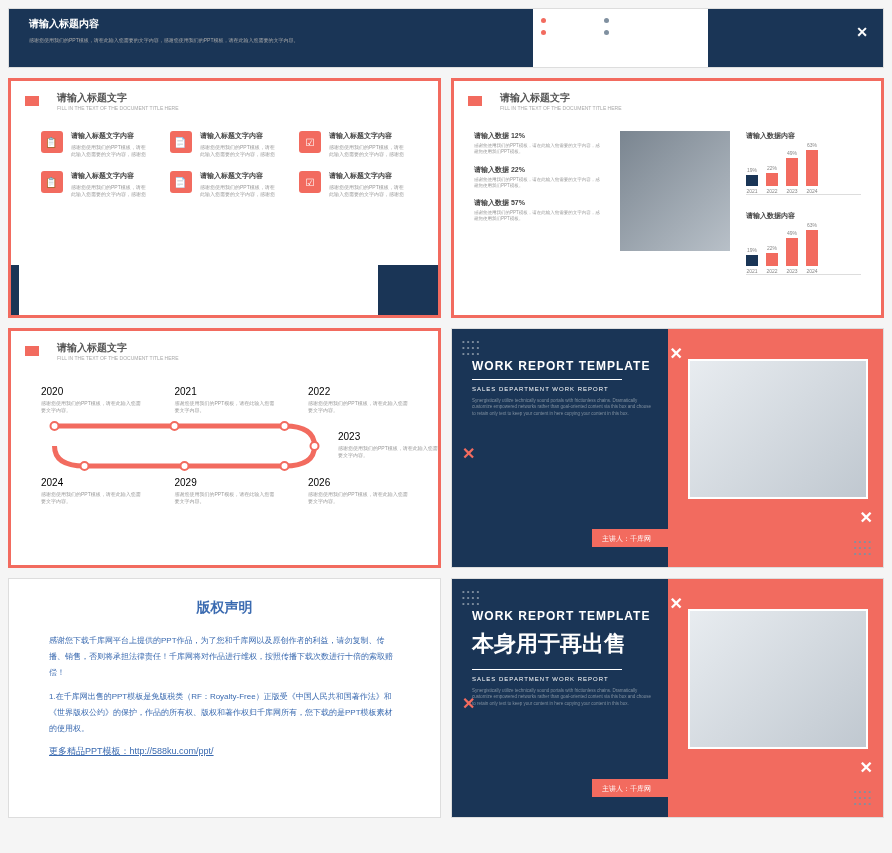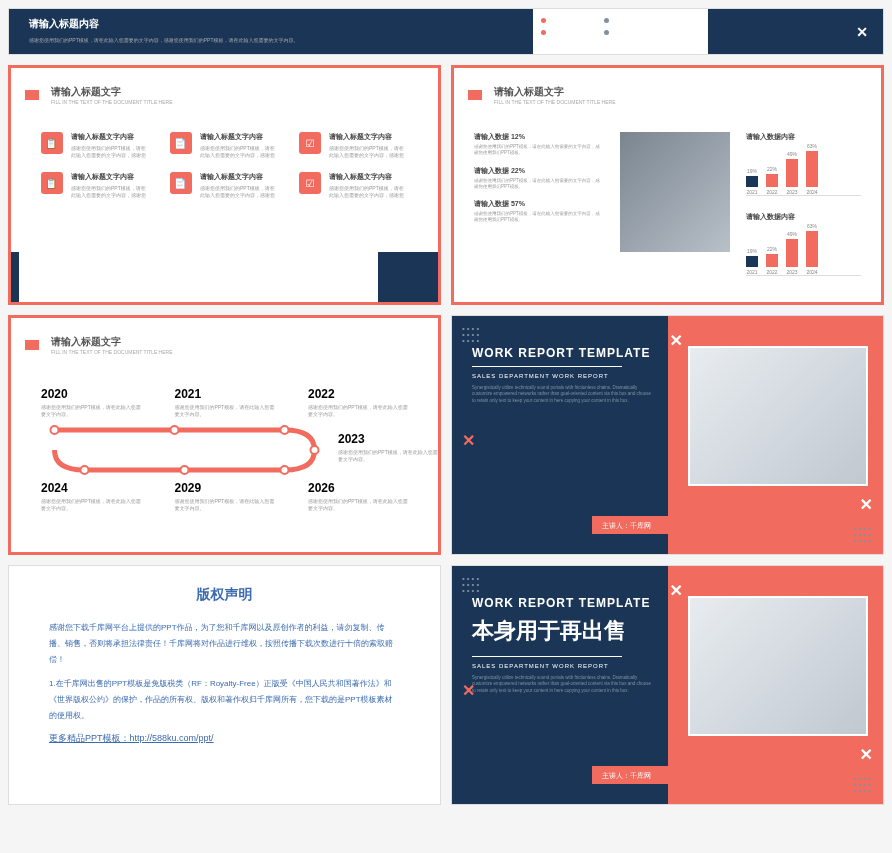--- a/index.html
+++ b/index.html
@@ -1,35 +1,35 @@
 <!DOCTYPE html>
 <html><head>
 <meta charset="utf-8">
 <style>
 *{margin:0;padding:0;box-sizing:border-box}
 body{font-family:"Microsoft YaHei",Arial,sans-serif;background:#f5f5f5;padding:8px;width:892px}
 .grid{display:grid;grid-template-columns:1fr 1fr;gap:10px}
 .slide{background:#fff;border:1px solid #ddd;position:relative;overflow:hidden;height:240px}
-.s-top{height:47px;grid-column:1/3}
+.s-top{height:60px;grid-column:1/3}
 
 
 .s1{display:flex}
 .s1 .nav{background:#1a3556;flex:0 0 60%;padding:8px 20px}
 .s1 .dark{background:#1a3556;flex:1;position:relative}
 .s1 h3{color:#fff;font-size:10px;margin-bottom:6px}
 .s1 .nav-items{display:flex;gap:30px;color:#fff;font-size:6px}
 .s1 .nav-item{display:flex;align-items:center;gap:4px}
 .s1 .dot{width:5px;height:5px;border-radius:50%;background:#8090a0}
 .s1 .dot.active{background:#f26b5f}
 .s1 p{font-size:5px;color:#aaa;line-height:1.4}
 .s1 .cross{position:absolute;top:15px;right:15px;color:#fff;font-size:14px;font-weight:bold}
 
 
 .frame{border:3px solid #f26b5f}
-.hdr{padding:17px 14px;display:flex;align-items:center;gap:12px}
+.hdr{padding:10px 14px;display:flex;align-items:center;gap:18px}
 .hdr-icon{width:14px;height:10px;background:#f26b5f}
 .hdr h2{font-size:10px;color:#555}
 .hdr .sub{font-size:5px;color:#aaa}
 
 
 .s2 .items{display:grid;grid-template-columns:1fr 1fr 1fr;gap:14px 20px;padding:10px 30px}
 .s2 .item{display:flex;gap:8px}
 .s2 .icn{width:22px;height:22px;background:#f26b5f;border-radius:3px;flex-shrink:0;display:flex;align-items:center;justify-content:center;color:#fff;font-size:10px}
 .s2 .item h4{font-size:7px;color:#444;margin-bottom:3px}
 .s2 .item p{font-size:5px;color:#999;line-height:1.3}
@@ -50,21 +50,21 @@
 .s3 .bar-g{display:flex;flex-direction:column;align-items:center;gap:2px}
 .s3 .bar{width:12px;background:#f26b5f}
 .s3 .bar.d{background:#1a3556}
 .s3 .bar-lbl{font-size:5px;color:#888}
 .s3 .bar-val{font-size:5px;color:#888}
 
 
 .s4 .tl{padding:15px 30px;position:relative}
 .s4 .tl-row{display:flex;justify-content:space-between;margin-bottom:8px}
 .s4 .tl-item{width:100px}
-.s4 .tl-item h5{font-size:12px;font-weight:bold;margin-bottom:3px}
+.s4 .tl-item h5{font-size:10px;font-weight:normal;margin-bottom:3px}
 .s4 .tl-item p{font-size:5px;color:#999;line-height:1.3}
 .s4 .line{height:50px;margin:6px 0}
 .s4 svg{width:100%;height:100%}
 
 
 .title-slide{background:#1a3556;position:relative;padding:30px 20px}
 .title-slide .coral-block{position:absolute;background:#f26b5f}
 .title-slide .tb1{top:0;right:0;width:50%;height:100%}
 .title-slide .tb2{bottom:20px;left:140px;width:90px;height:18px}
 .title-slide .dots-p{position:absolute;color:#8090a0;font-size:8px;letter-spacing:2px;line-height:6px}

